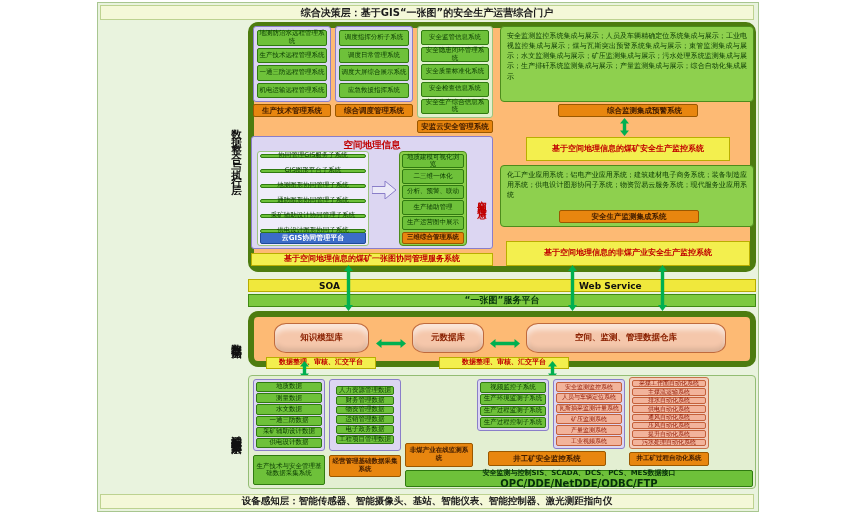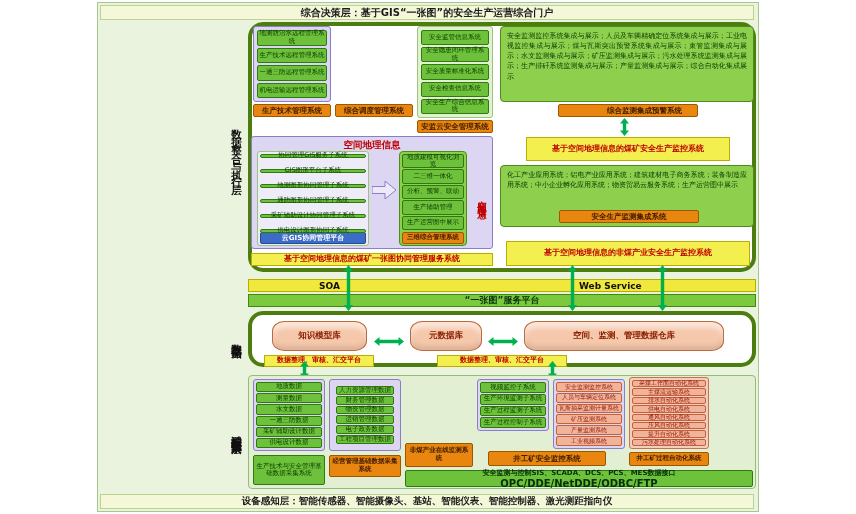--- a/index.html
+++ b/index.html
@@ -2,21 +2,21 @@
 <html><head>
 <meta charset="utf-8">
 <style>
   * { box-sizing: border-box; margin:0; padding:0; }
   html,body { width:856px; height:514px; background:#ffffff; font-family:"DejaVu Sans","Liberation Sans",sans-serif; }
   #stage { position:relative; width:856px; height:514px; overflow:hidden; background:#fff; }
   #diagram { position:absolute; left:97px; top:2px; width:662px; height:510px; background:#e9f3de; border:1px solid #a8c690; }
   .abs { position:absolute; }
   .banner { background:#f4f8d8; border:1px solid #bdd290; display:flex; align-items:center; justify-content:center; font-size:10px; font-weight:bold; color:#1a1a1a; }
   .vlabel { writing-mode:vertical-rl; text-orientation:upright; font-weight:bold; color:#111; font-size:10.5px; text-align:center; }
-  .lav  { background:#ffffff; border:4px solid #4d7c0f; border-radius:15px; }
+  .lav  { background:#fdba74; border:6px solid #4d7c0f; border-radius:10px; }
   .lav2 { background:#dcd6f2; border:1px solid #8a7ec9; border-radius:3px; }
   .gpanel { background:#8ed04e; border:1px solid #4d8c1c; border-radius:4px; }
   .pinkpanel { background:#f3cdbd; border:1px solid #c4734a; border-radius:3px; }
   .palegreen { background:#e2f1cf; border:1px solid #9cc47e; border-radius:3px; }
   .procpanel { background:#e3efd2; border:1px solid #93bd74; border-radius:4px; }
   .vlist { display:flex; flex-direction:column; gap:2px; padding:3px; height:100%; }
   .vlist .gbox, .vlist .pbox { flex:1 1 0; min-height:0; display:flex; align-items:center; justify-content:center; margin:0; }
   .gbox { background:#6ec13a; border:1px solid #2f7a10; border-radius:2px; color:#083800; font-size:6.5px; line-height:1.15; text-align:center; padding:1px; }
   .pbox { background:#f2b39b; border:1px solid #c4603a; border-radius:2px; color:#8c1500; font-size:6px; line-height:1.1; text-align:center; padding:0.5px 1px; }
   .obox { background:#e8860f; border:1px solid #9a5800; border-radius:2px; color:#401c00; font-weight:bold; font-size:7.5px; line-height:1.2; display:flex; align-items:center; justify-content:center; text-align:center; padding:1px 2px; }
@@ -50,20 +50,28 @@
     <div class="abs lav2" style="left:155px;top:23px;width:78px;height:76px;">
       <div class="vlist">
           <div class="gbox">地测防治水远程管理系统</div>
           <div class="gbox">生产技术远程管理系统</div>
           <div class="gbox">一通三防远程管理系统</div>
           <div class="gbox">机电运输远程管理系统</div>
         </div>
     </div>
     <div class="abs obox" style="left:155px;top:101px;width:78px;height:13px;">生产技术管理系统</div>
 
+    <div class="abs lav2" style="left:237px;top:23px;width:78px;height:76px;">
+      <div class="vlist">
+          <div class="gbox">调度指挥分析子系统</div>
+          <div class="gbox">调度日常管理系统</div>
+          <div class="gbox">调度大屏综合展示系统</div>
+          <div class="gbox">应急救援指挥系统</div>
+        </div>
+    </div>
     <div class="abs obox" style="left:237px;top:101px;width:78px;height:13px;">综合调度管理系统</div>
 
     <div class="abs palegreen" style="left:319px;top:23px;width:76px;height:92px;">
       <div class="vlist">
           <div class="gbox">安全监管信息系统</div>
           <div class="gbox">安全隐患闭环管理系统</div>
           <div class="gbox">安全质量标准化系统</div>
           <div class="gbox">安全检查信息系统</div>
           <div class="gbox">安全生产综合信息系统</div>
         </div>
@@ -107,21 +115,21 @@
     </div>
     <div class="abs obox" style="left:460px;top:101px;width:140px;height:13px;padding-left:35px;">综合监测集成预警系统</div>
     <span class="abs" style="left:522px;top:115px;">
       <svg width="9" height="18" viewBox="0 0 9 18">
           <path d="M4.5 0 L9 5.5 L6.2 5.5 L6.2 12.5 L9 12.5 L4.5 18 L0 12.5 L2.8 12.5 L2.8 5.5 L0 5.5 Z" fill="#00b050"></path>
         </svg>
     </span>
     <div class="abs ybar" style="left:428px;top:134px;width:204px;height:24px;padding:0 8px;">基于空间地理信息的煤矿安全生产监控系统</div>
 
     <div class="abs gpanel" style="left:402px;top:162px;width:254px;height:62px;">
-      <div class="smalltext">化工产业应用系统；铝电产业应用系统；建筑建材电子商务系统；装备制造应用系统；中小企业孵化应用系统；物资贸易云服务系统；生产运营图中展示</div>
+      <div class="smalltext">化工产业应用系统；铝电产业应用系统；建筑建材电子商务系统；装备制造应用系统；供电设计图形协同子系统；物资贸易云服务系统；现代服务业应用系统</div>
       <div class="abs obox" style="left:58px;top:44px;width:140px;height:13px;">安全生产监测集成系统</div>
     </div>
     <div class="abs ybar" style="left:408px;top:238px;width:244px;height:25px;padding:8px 10px;">基于空间地理信息的非煤产业安全生产监控系统</div>
 
     <div class="abs soabar" style="left:150px;top:276px;width:508px;height:13px;">
       <span class="abs soatext" style="left:70px;top:1px;">SOA</span>
       <span class="abs soatext" style="left:330px;top:1px;">Web Service</span>
     </div>
     <div class="abs platbar" style="left:150px;top:291px;width:508px;height:13px;">“一张图”服务平台</div>
 

